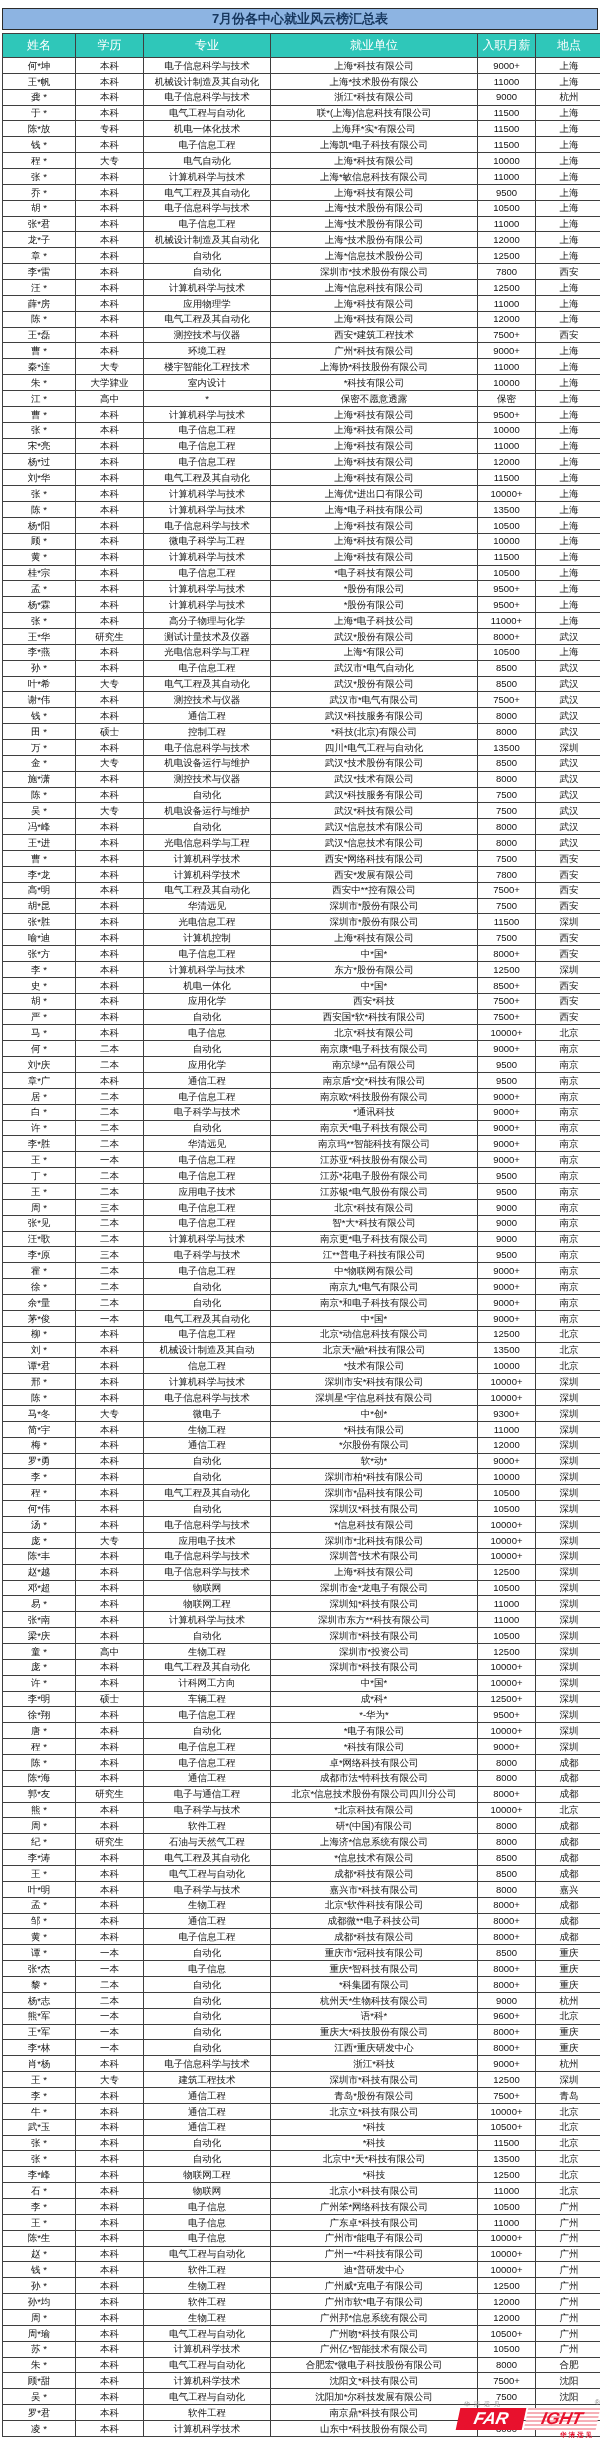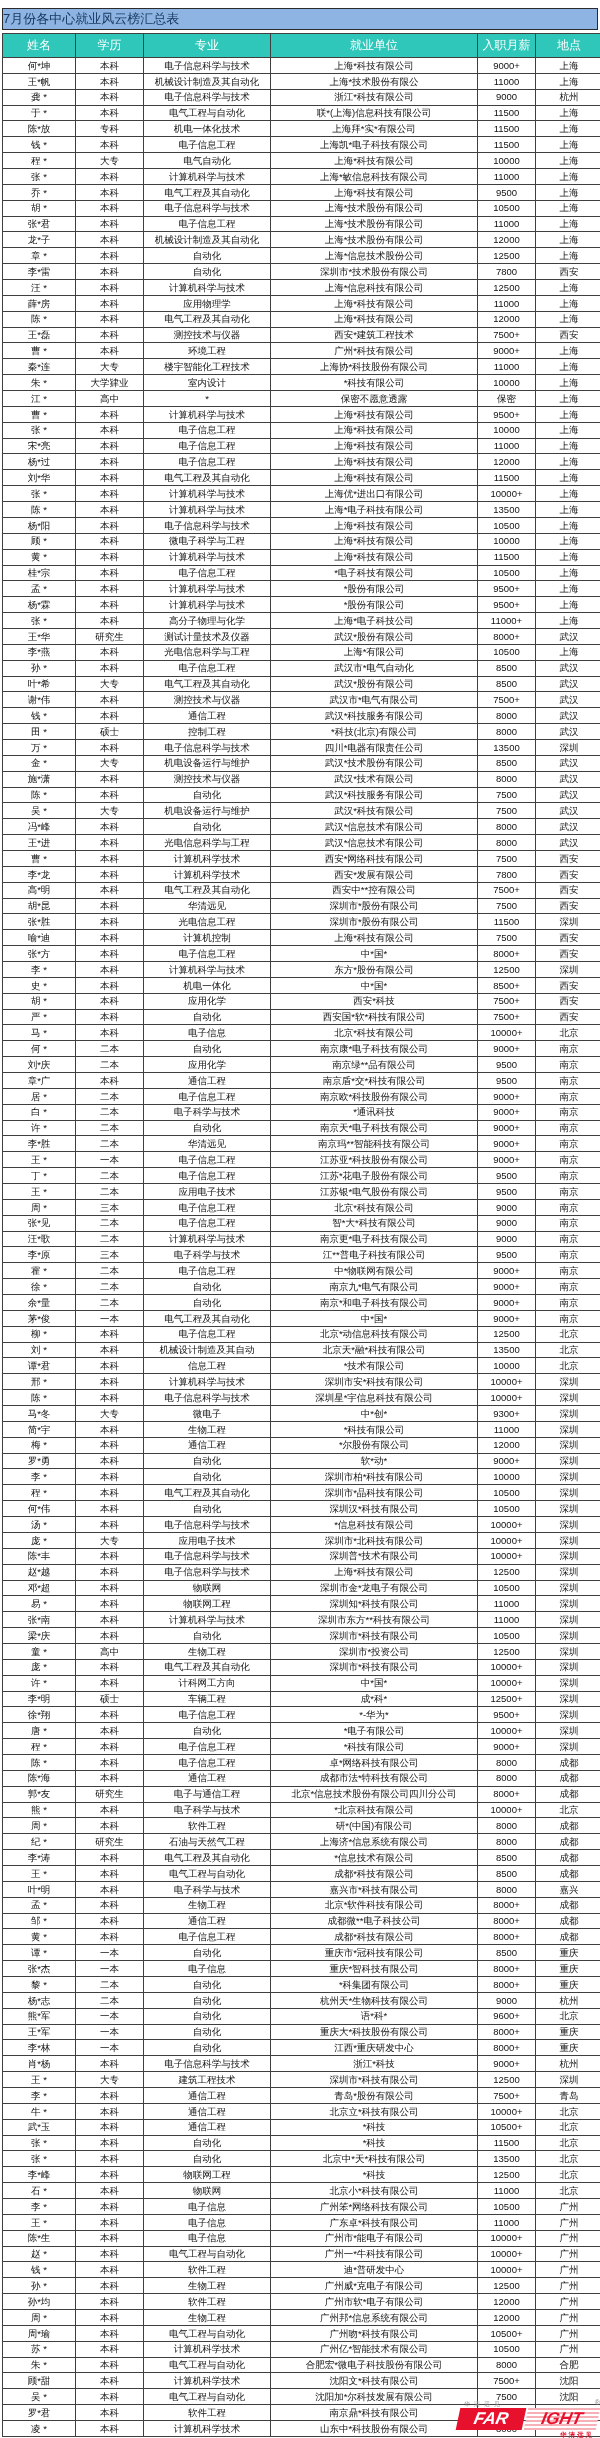--- a/index.html
+++ b/index.html
@@ -5,22 +5,22 @@
   * { box-sizing: border-box; }
   html,body { margin:0; padding:0; background:#ffffff; }
   body {
     width:600px; height:2438px; position:relative; overflow:hidden;
     font-family:"Liberation Sans","DejaVu Sans",sans-serif;
   }
   .page { position:absolute; top:8px; left:2px; width:596px; }
 
   .title-bar {
     background:#8db4e2; border:1px solid #2b2b2b;
-    height:22px; line-height:20px; text-align:left;
-    color:#17375e; font-weight:normal; font-size:13px;
+    height:22px; line-height:20px; text-align:center;
+    color:#17375e; font-weight:bold; font-size:13px;
     margin-bottom:3px;
   }
 
   table.roster {
     width:596px; border-collapse:collapse; table-layout:fixed;
   }
   table.roster th, table.roster td {
     border:1px solid #3f3f3f; overflow:hidden; white-space:nowrap;
     text-align:center; padding:0 1px;
   }
@@ -440,21 +440,21 @@
           <td>硕士</td>
           <td>控制工程</td>
           <td>*科技(北京)有限公司</td>
           <td>8000</td>
           <td>武汉</td>
         </tr>
         <tr>
           <td>万 *</td>
           <td>本科</td>
           <td>电子信息科学与技术</td>
-          <td>四川*电器有限责任公司</td>
+          <td>四川*电气工程与自动化</td>
           <td>13500</td>
           <td>深圳</td>
         </tr>
         <tr>
           <td>金 *</td>
           <td>大专</td>
           <td>机电设备运行与维护</td>
           <td>武汉*技术股份有限公司</td>
           <td>8500</td>
           <td>武汉</td>

